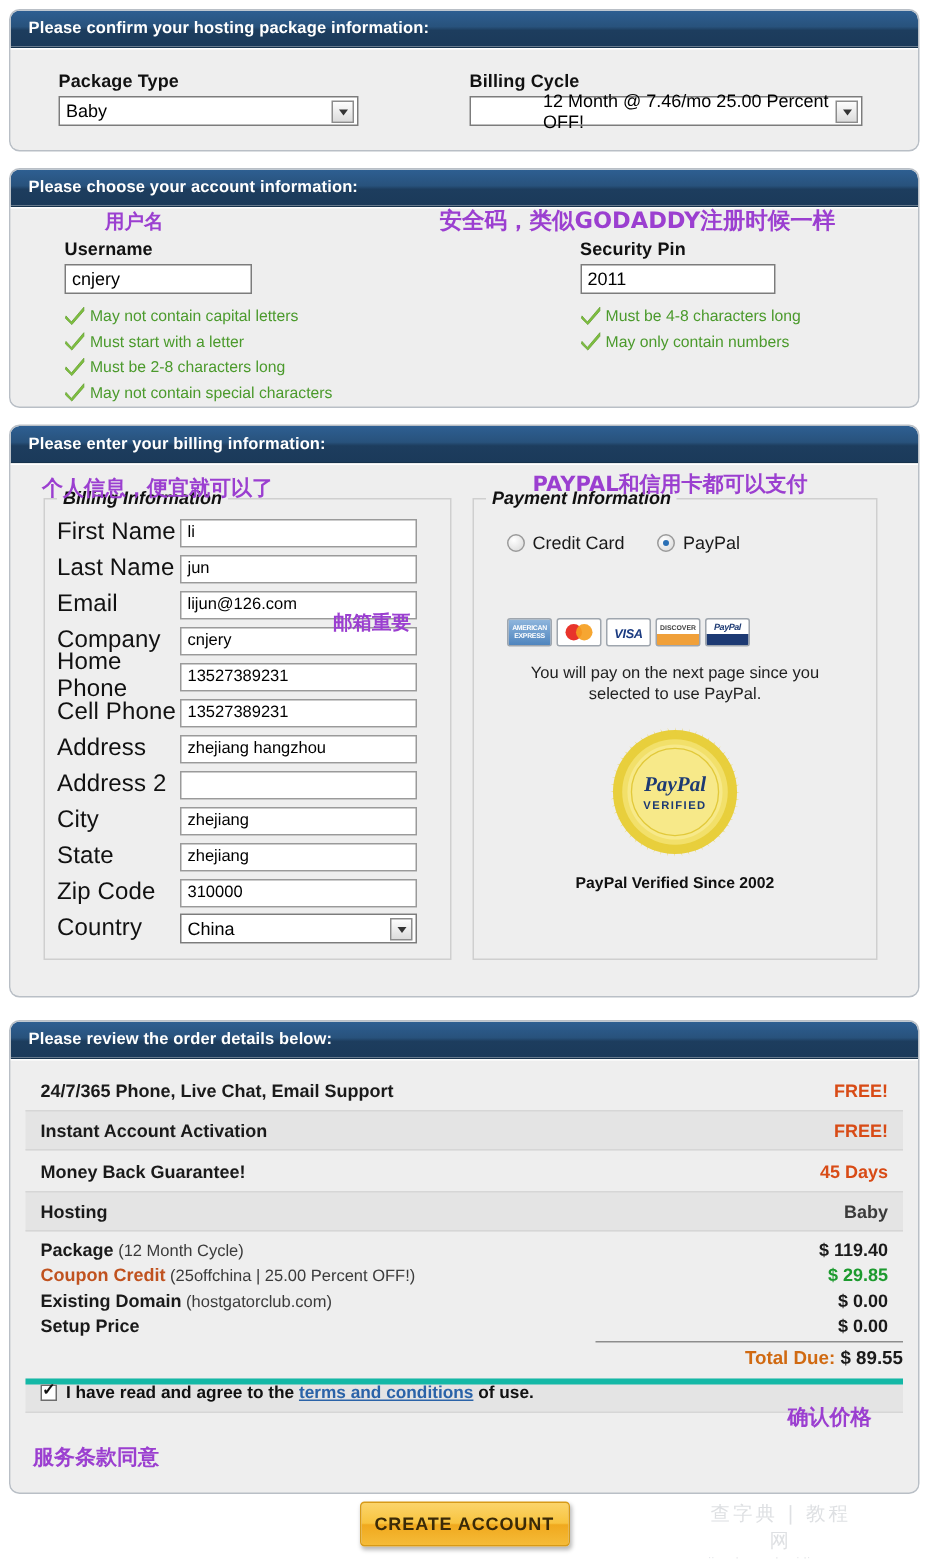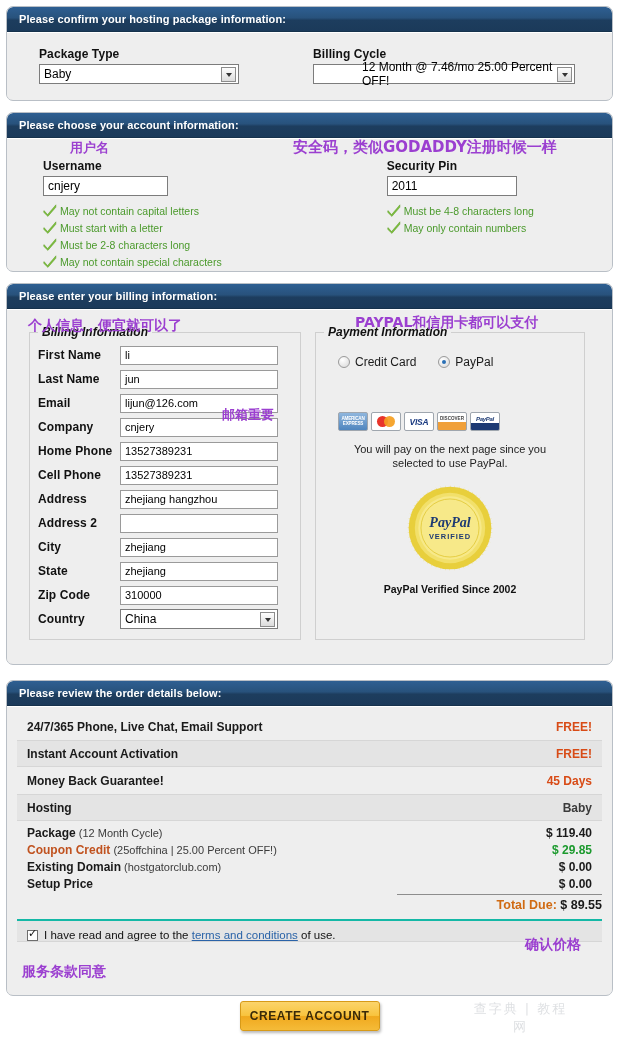--- a/index.html
+++ b/index.html
@@ -106,21 +106,21 @@
   }
   #fs-billing { width: 272px; }
   #fs-payment { width: 270px; margin-left: 14px; }
   .fs-legend {
     position: absolute; top: -8px; left: 8px;
     background: #eeeeee;
     padding: 0 4px;
     font-size: 12px; font-weight: bold; color: #111; font-style: italic;
   }
   .brow { display:flex; align-items:center; height: 24px; }
-  .blabel { width: 82px; font-size: 12px; font-weight: bold; color:#111; letter-spacing:.1px;}
+  .blabel { width: 82px; font-size: 16px; font-weight: normal; color:#111; letter-spacing:.1px;}
   .binput {
     width: 158px; height: 19px;
     background:#fff; border:1px solid #9a9a9a;
     font-size: 11px; color:#000;
     padding-left:4px; display:flex; align-items:center;
   }
   .bsel { width: 158px; }
 
   
   .radios { display:flex; align-items:center; margin: 12px 0 0 14px; gap: 22px;}
@@ -195,25 +195,25 @@
     border-top: 1px solid #8d8d8d;
     padding-top: 3px;
     text-align: right;
     font-size: 12.5px; font-weight: bold;
     color: #d06a12;
   }
   .total-line .amt { color:#1a1a1a; }
   .terms-row {
     margin-top: 7px;
     background:#e4e4e4;
-    border-top:2px solid #14b8a6; border-bottom:1px solid #d6d6d6;
+    border-top:4px solid #14b8a6; border-bottom:1px solid #d6d6d6;
     height: 23px;
-    display:flex; align-items:flex-end;
+    display:flex; align-items:flex-start;
     padding: 0 10px;
-    font-size: 11.5px; color:#111; font-weight:normal;
+    font-size: 11.5px; color:#111; font-weight:bold;
   }
   .cbx {
     width:11px;height:11px;background:#fff;border:1px solid #6d6d6d;
     margin-right:6px; position:relative; flex:none;
   }
   .cbx:after{
     content:"✓"; position:absolute; left:0px; top:-4px;
     font-size:11px; color:#111;
   }
   .terms-link { color:#2a63a8; text-decoration: underline; }

